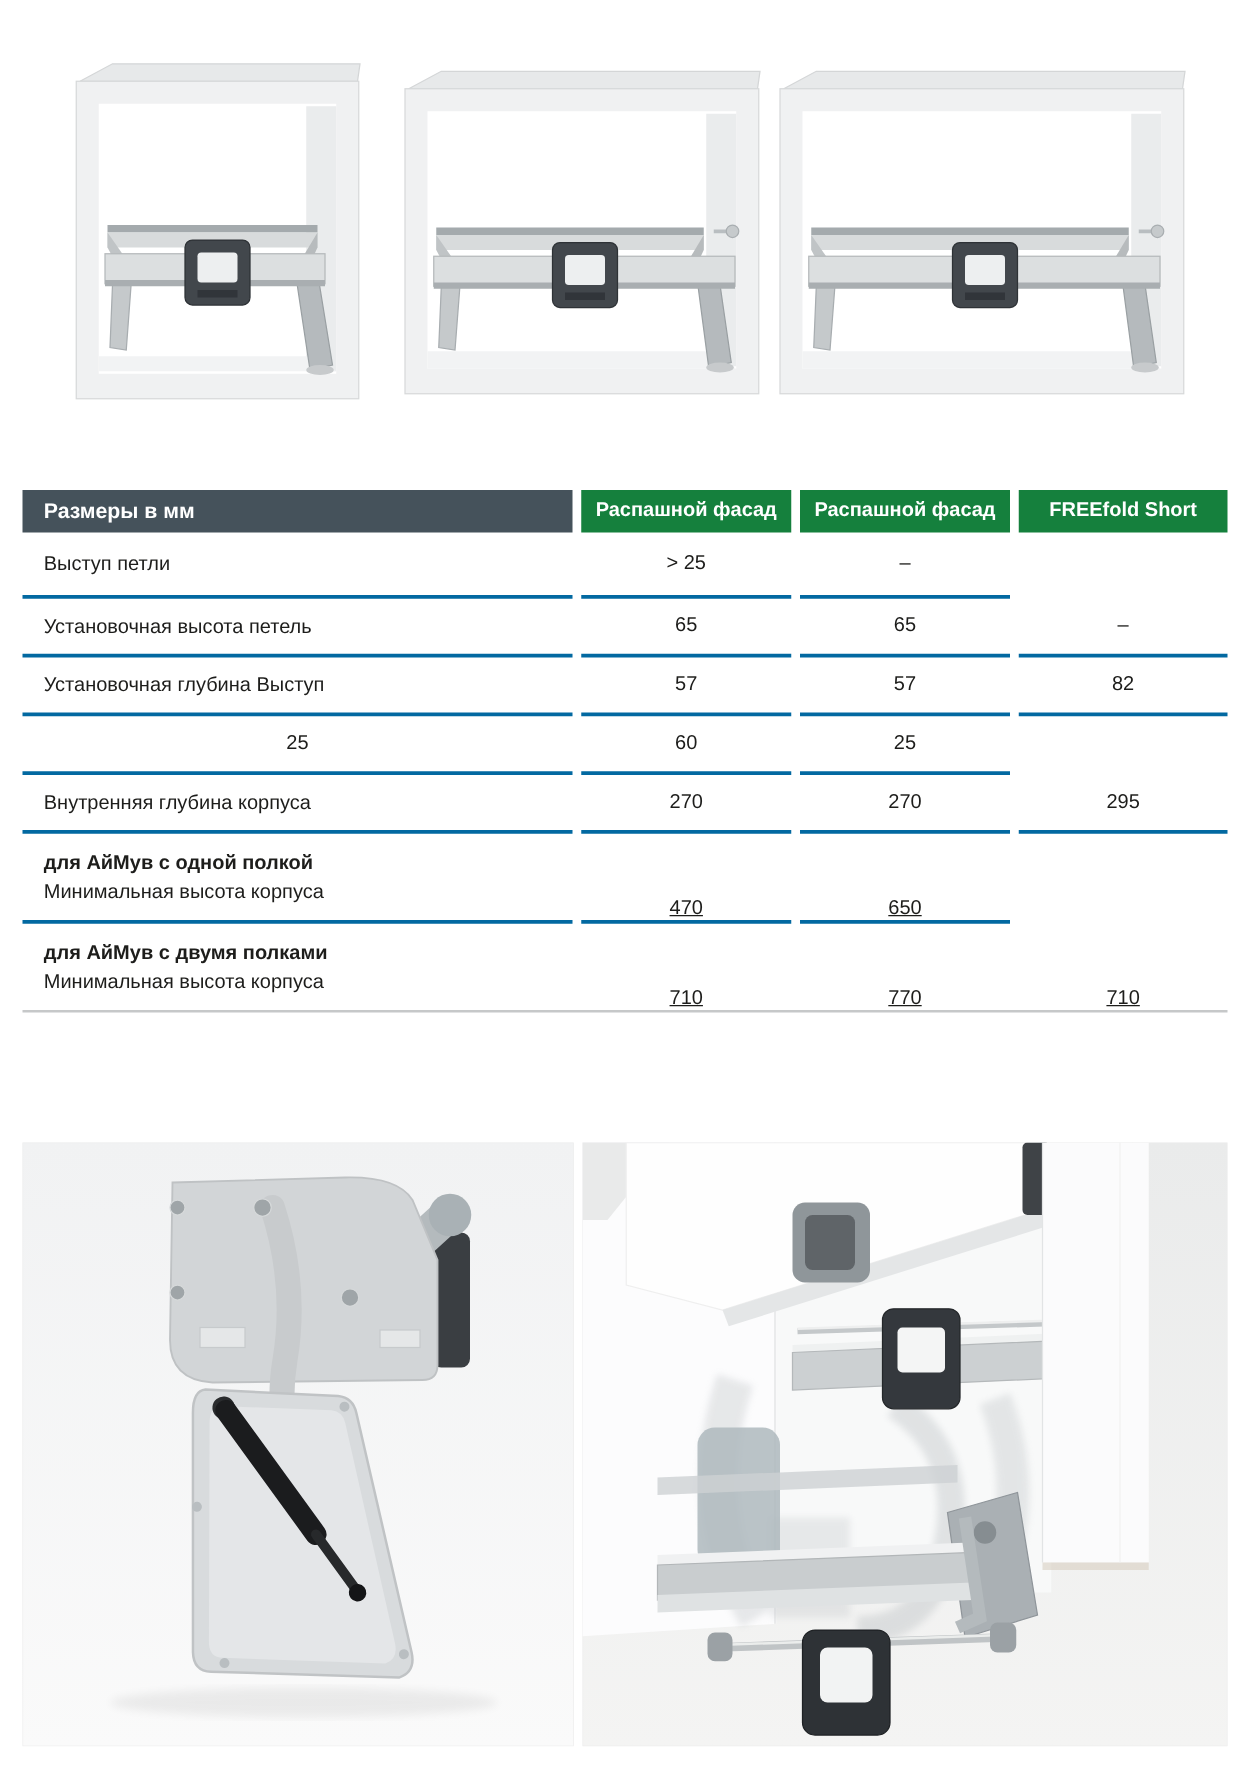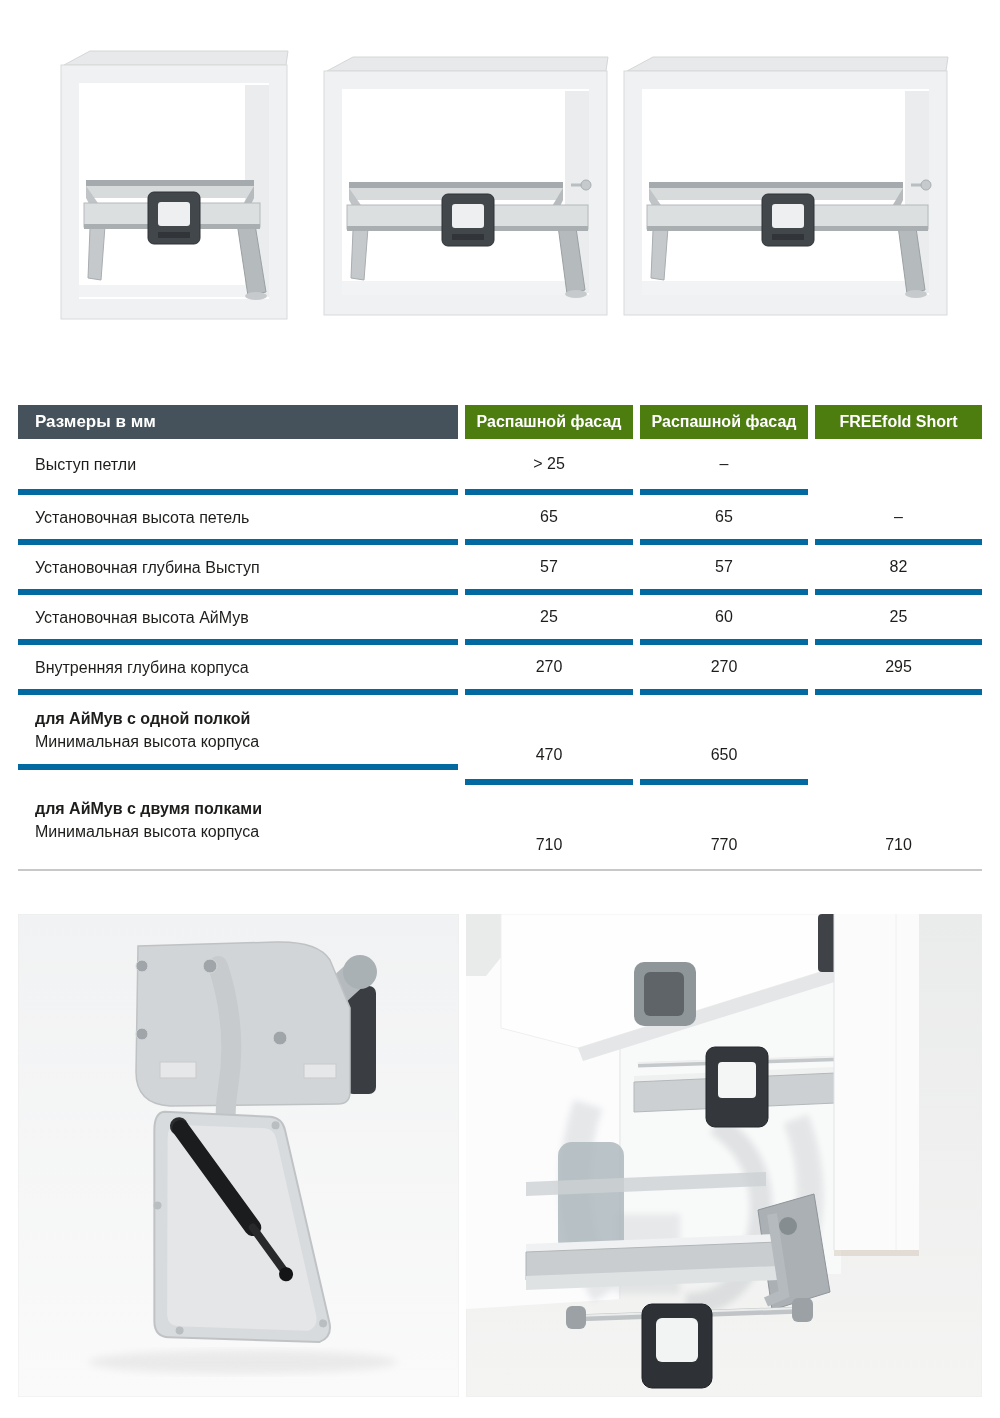--- a/index.html
+++ b/index.html
@@ -8,33 +8,33 @@
     font-family:"Liberation Sans","DejaVu Sans",sans-serif;color:#1d1d1b;overflow:hidden;
   }
   
   .render{position:absolute;}
   #render-1{left:60px;top:48px;width:230px;height:272px;}
   #render-2{left:323px;top:54px;width:287px;height:262px;}
   #render-3{left:623px;top:54px;width:327px;height:262px;}
   .render svg{display:block;width:100%;height:100%;}
 
   
-  .dim-table{position:absolute;left:18px;top:405px;width:964px;}
+  .dim-table{position:absolute;left:18px;top:392px;width:964px;}
   .t-grid{display:grid;grid-template-columns:440px 168px 168px 167px;column-gap:7px;}
   .t-head .cell{height:34px;display:flex;align-items:center;}
   .t-head .cell.dark{background:#45525b;color:#ffffff;font-weight:bold;font-size:17px;padding-left:17px;}
-  .t-head .cell.green{background:#4d7c0f;color:#ffffff;font-weight:bold;font-size:16px;justify-content:center;}
+  .t-head .cell.green{background:#15803d;color:#ffffff;font-weight:bold;font-size:16px;justify-content:center;}
   .t-row{display:grid;grid-template-columns:440px 168px 168px 167px;column-gap:7px;}
-  .t-row .cell{border-bottom:6px solid #0369a1;display:flex;align-items:center;font-size:16px;}
+  .t-row .cell{border-bottom:3px solid #0369a1;display:flex;align-items:center;font-size:16px;}
   .t-row .lbl{padding-left:17px;flex-direction:column;align-items:flex-start;justify-content:center;line-height:23px;}
   .t-row .val{justify-content:center;}
   .t-row.h51 .cell{height:50px;}
   .t-row.h45 .cell{height:44px;text-align:center;}
   .t-row.h70 .cell{height:69px;}
-  .t-row.h70 .val{align-items:flex-end;padding-bottom:15px;}
+  .t-row.h70 .val{align-items:flex-end;text-decoration:underline;}
   .t-row .group{font-weight:bold;}
   .t-row .group:empty{display:none;}
   .t-row.last .cell{border-bottom:none;}
   .t-bottom-rule{height:2px;background:#c6c8c9;margin-top:0;}
 
   
   .photo{position:absolute;top:914px;height:483px;}
   #photo-left{left:18px;width:441px;}
   #photo-right{left:466px;width:516px;}
   .photo svg{display:block;width:100%;height:100%;}
@@ -139,23 +139,20 @@
     </div>
     <div class="t-row h45">
       <div class="cell lbl">
           <span>Установочная глубина Выступ</span>
         </div>
       <div class="cell val">57</div>
       <div class="cell val">57</div>
       <div class="cell val">82</div>
     </div>
     <div class="t-row h45">
-      <div class="cell lbl">
-          <span>Установочная высота АйМув</span>
-        </div>
       <div class="cell val">25</div>
       <div class="cell val">60</div>
       <div class="cell val">25</div>
     </div>
     <div class="t-row h45">
       <div class="cell lbl">
           <span>Внутренняя глубина корпуса</span>
         </div>
       <div class="cell val">270</div>
       <div class="cell val">270</div>

